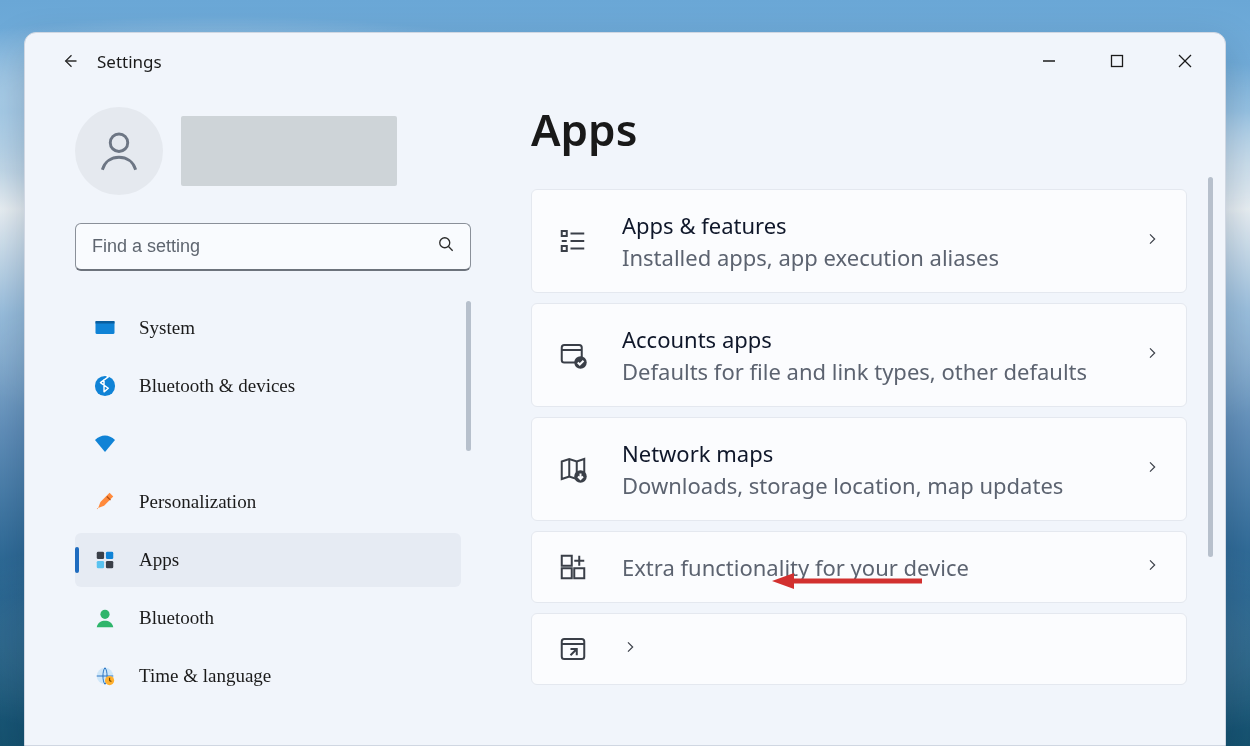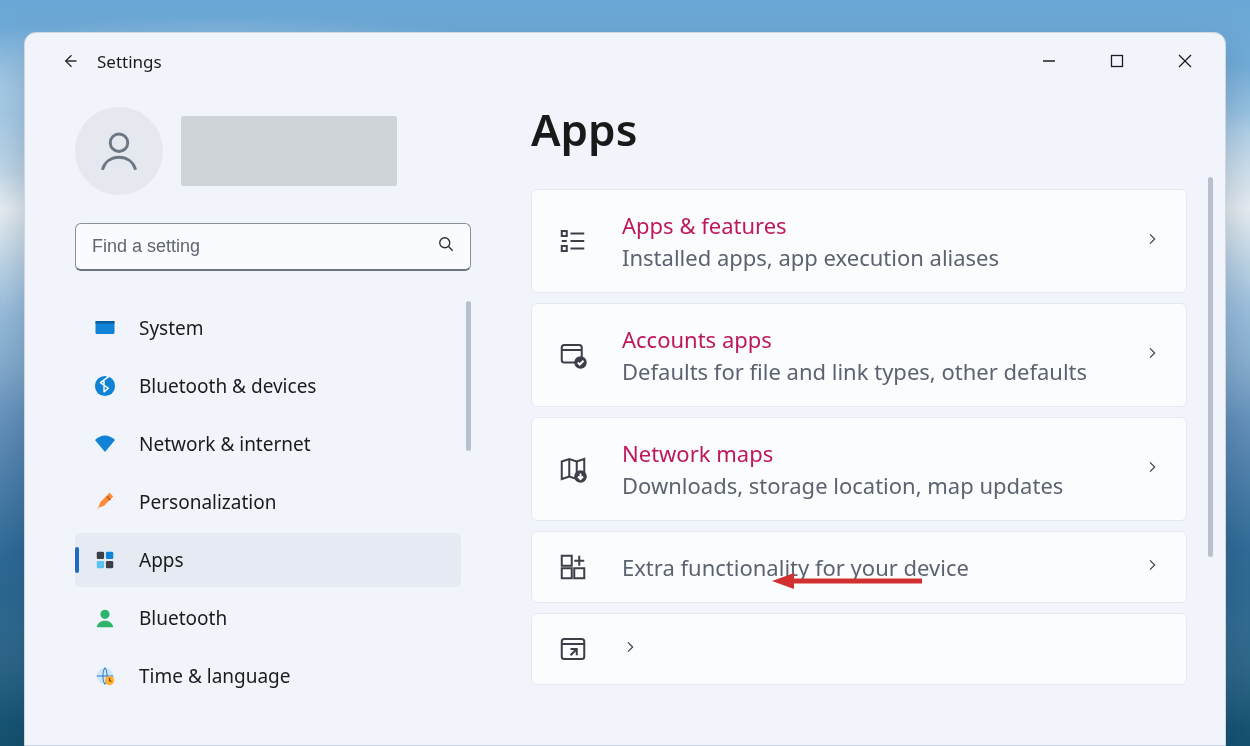--- a/index.html
+++ b/index.html
@@ -56,21 +56,21 @@
 
   .search{
     height:48px; border:1px solid #8a9099; border-bottom:2px solid #6d737c;
     background:#f9fbfe; border-radius:6px; display:flex; align-items:center;
     padding:0 14px 0 16px; margin-bottom:30px;
   }
   .search input{ flex:1; border:none; background:transparent; font-size:18px; color:#1b1b1b; outline:none;}
   .search input::placeholder{color:#5f6670;}
   .search-icon{color:#2b2b2b;}
 
-  .nav{ position:relative; padding-right:10px;}
+  .nav{ position:relative; padding-right:10px;font-family:Liberation Serif, serif;}
   .nav-track{ position:absolute; right:0; top:0; width:5px; height:150px; background:#b7c0cc; border-radius:3px;}
   .nav-item{
     height:54px; display:flex; align-items:center; gap:22px; padding-left:18px;
     border-radius:6px; cursor:pointer; font-size:19px; color:#1b1b1b; position:relative;
     margin-bottom:4px;
   }
   .nav-item.selected{background:#e6ebf3;}
   .nav-item.selected::before{
     content:""; position:absolute; left:0; top:14px; bottom:14px; width:4px;
     background:#1f6cbf; border-radius:3px;
@@ -80,21 +80,21 @@
   
   .main{ flex:1; padding:10px 38px 0 36px; position:relative; overflow:hidden;}
   .main h1{ font-size:44px; font-weight:600; color:#191919; margin-bottom:30px;}
   .card{
     background:#fbfcfe; border:1px solid #e4e8ef; border-radius:6px;
     padding:20px 26px; display:flex; align-items:center; gap:34px; margin-bottom:10px;
     cursor:pointer; position:relative;
   }
   .card-ico{width:30px;height:30px;color:#3a3f48; flex-shrink:0;}
   .card-text{flex:1;}
-  .card-title{font-size:22px; color:#be185d; margin-bottom:2px;}
+  .card-title{font-size:22px; color:#0f172a; margin-bottom:2px;}
   .card-sub{font-size:22px; color:#5c6370;}
   .chevron{color:#3a3f48;}
   .content-track{position:absolute; right:12px; top:88px; width:5px; height:380px; background:#b7c0cc; border-radius:3px;}
 
   .arrow-annot{
     position:absolute; left:772px; top:571px; pointer-events:none;
     display:flex; align-items:center;
   }
   .arrow-annot svg{display:block;}
 </style>
@@ -179,21 +179,20 @@
             </span>
             <span>Bluetooth &amp; devices</span>
           </div>
 
           <div class="nav-item">
             <span class="nav-ico">
               <svg viewBox="0 0 24 24" width="24" height="24">
                   <path d="M2 8c6-6 14-6 20 0l-10 12z" fill="#1083d6"></path>
                 </svg>
             </span>
-            <span>Network &amp; internet</span>
           </div>
 
           <div class="nav-item">
             <span class="nav-ico">
               <svg viewBox="0 0 24 24" width="22" height="22">
                   <path d="M4 20l3-8 10-10 4 4-10 10-8 3z" fill="#ff8a3c"></path>
                   <path d="M14 6l4 4" stroke="#b24e11" stroke-width="1.4"></path>
                 </svg>
             </span>
             <span>Personalization</span>

